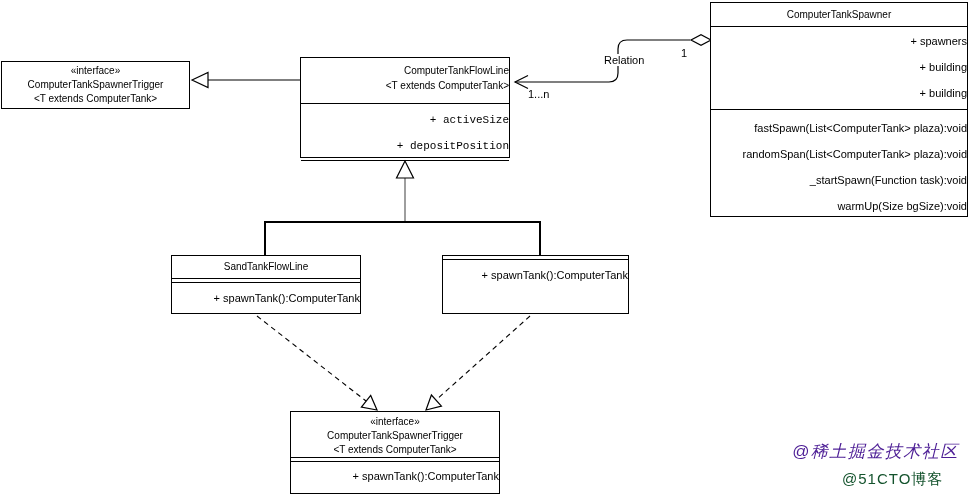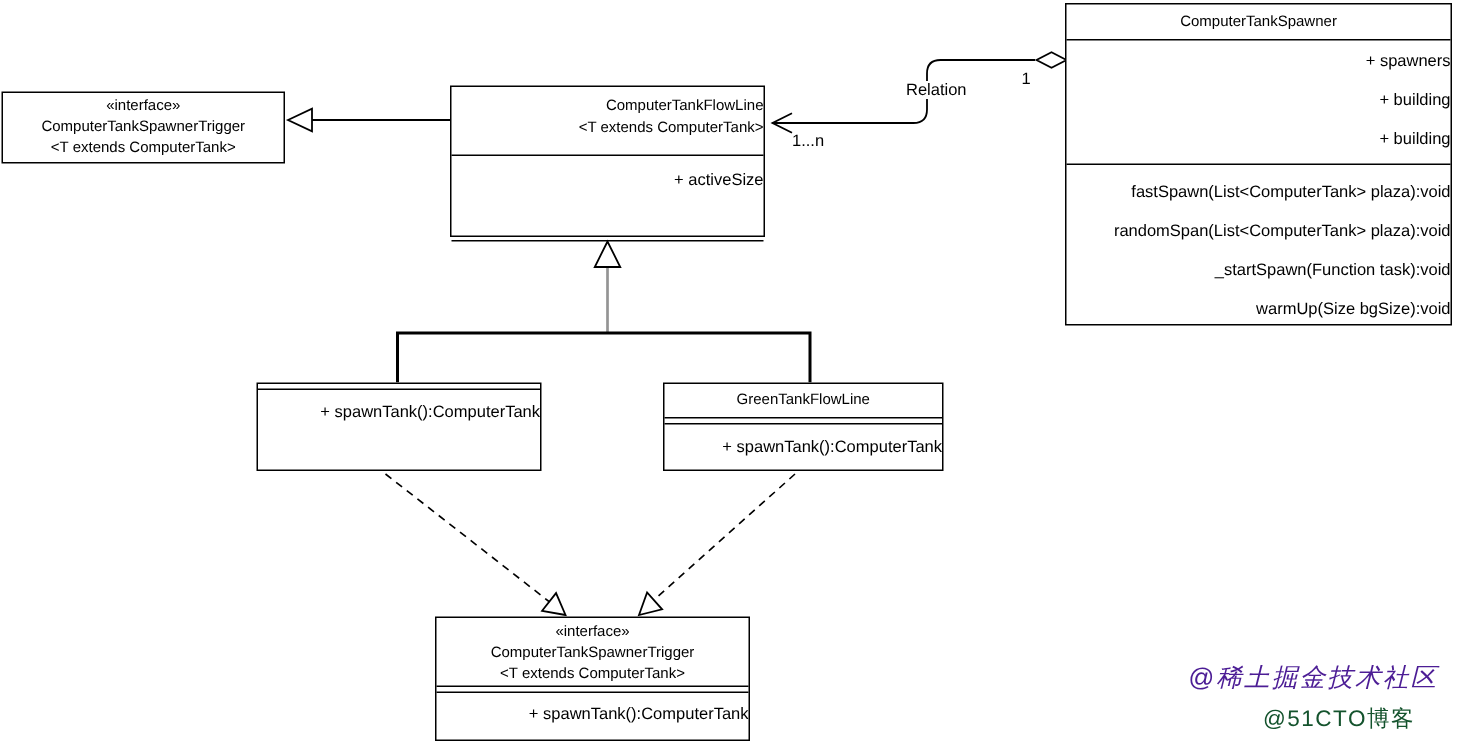--- a/index.html
+++ b/index.html
@@ -19,21 +19,21 @@
   .wm-primary{left:792px;top:440px;font-size:17px;color:#4c1d95;letter-spacing:1.5px;font-style:italic;}
   .wm-secondary{left:842px;top:470px;font-size:15px;color:#14532d;letter-spacing:1px;}
 
   
   #box-trigger-top{left:1px;top:61px;width:189px;height:48px;}
   #box-trigger-top .uml-title{padding-top:2px;line-height:14px;}
 
   
   #box-flowline{left:300px;top:57px;width:210px;height:101px;}
   #box-flowline .uml-title{height:40px;line-height:15px;padding-top:5px;text-align:right;}
-  #box-flowline .attrs{height:53px;padding:3px 0 0 7px;line-height:26px;}
+  #box-flowline .attrs{height:53px;padding:3px 0 0 7px;line-height:26px;font-family:Liberation Mono, monospace;}
 
   
   #box-spawner{left:710px;top:2px;width:258px;height:215px;}
   #box-spawner .uml-title{height:23px;line-height:23px;}
   #box-spawner .attrs{height:81px;padding:1px 0 0 7px;line-height:26px;}
   #box-spawner .methods{padding:5px 0 0 7px;line-height:26px;}
 
   
   #box-sand{left:171px;top:255px;width:190px;height:59px;}
   #box-green{left:442px;top:255px;width:187px;height:59px;}
@@ -94,20 +94,21 @@
     </div>
   </div>
 
   <div class="uml-box" id="box-flowline">
     <div class="uml-title sep">
       <span class="tline">ComputerTankFlowLine</span>
       <span class="tline">&lt;T extends ComputerTank&gt;</span>
     </div>
     <div class="members attrs sep">
       <span class="mline">+ activeSize</span>
+      <span class="mline">+ depositPosition</span>
     </div>
   </div>
 
   <div class="uml-box" id="box-spawner">
     <div class="uml-title sep">
       <span class="tline">ComputerTankSpawner</span>
     </div>
     <div class="members attrs sep">
       <span class="mline">+ spawners</span>
       <span class="mline">+ building</span>
@@ -115,30 +116,30 @@
     </div>
     <div class="members methods">
       <span class="mline">fastSpawn(List&lt;ComputerTank&gt; plaza):void</span>
       <span class="mline">randomSpan(List&lt;ComputerTank&gt; plaza):void</span>
       <span class="mline">_startSpawn(Function task):void</span>
       <span class="mline">warmUp(Size bgSize):void</span>
     </div>
   </div>
 
   <div class="uml-box subclass" id="box-sand">
+    <div class="uml-title sep">
+      <span class="tline">SandTankFlowLine</span>
+    </div>
     <div class="spacer sep"></div>
     <div class="members methods">
       <span class="mline">+ spawnTank():ComputerTank</span>
     </div>
   </div>
 
   <div class="uml-box subclass" id="box-green">
-    <div class="uml-title sep">
-      <span class="tline">GreenTankFlowLine</span>
-    </div>
     <div class="spacer sep"></div>
     <div class="members methods">
       <span class="mline">+ spawnTank():ComputerTank</span>
     </div>
   </div>
 
   <div class="uml-box" id="box-trigger-bottom">
     <div class="uml-title sep">
       <span class="tline">«interface»</span>
       <span class="tline">ComputerTankSpawnerTrigger</span>

